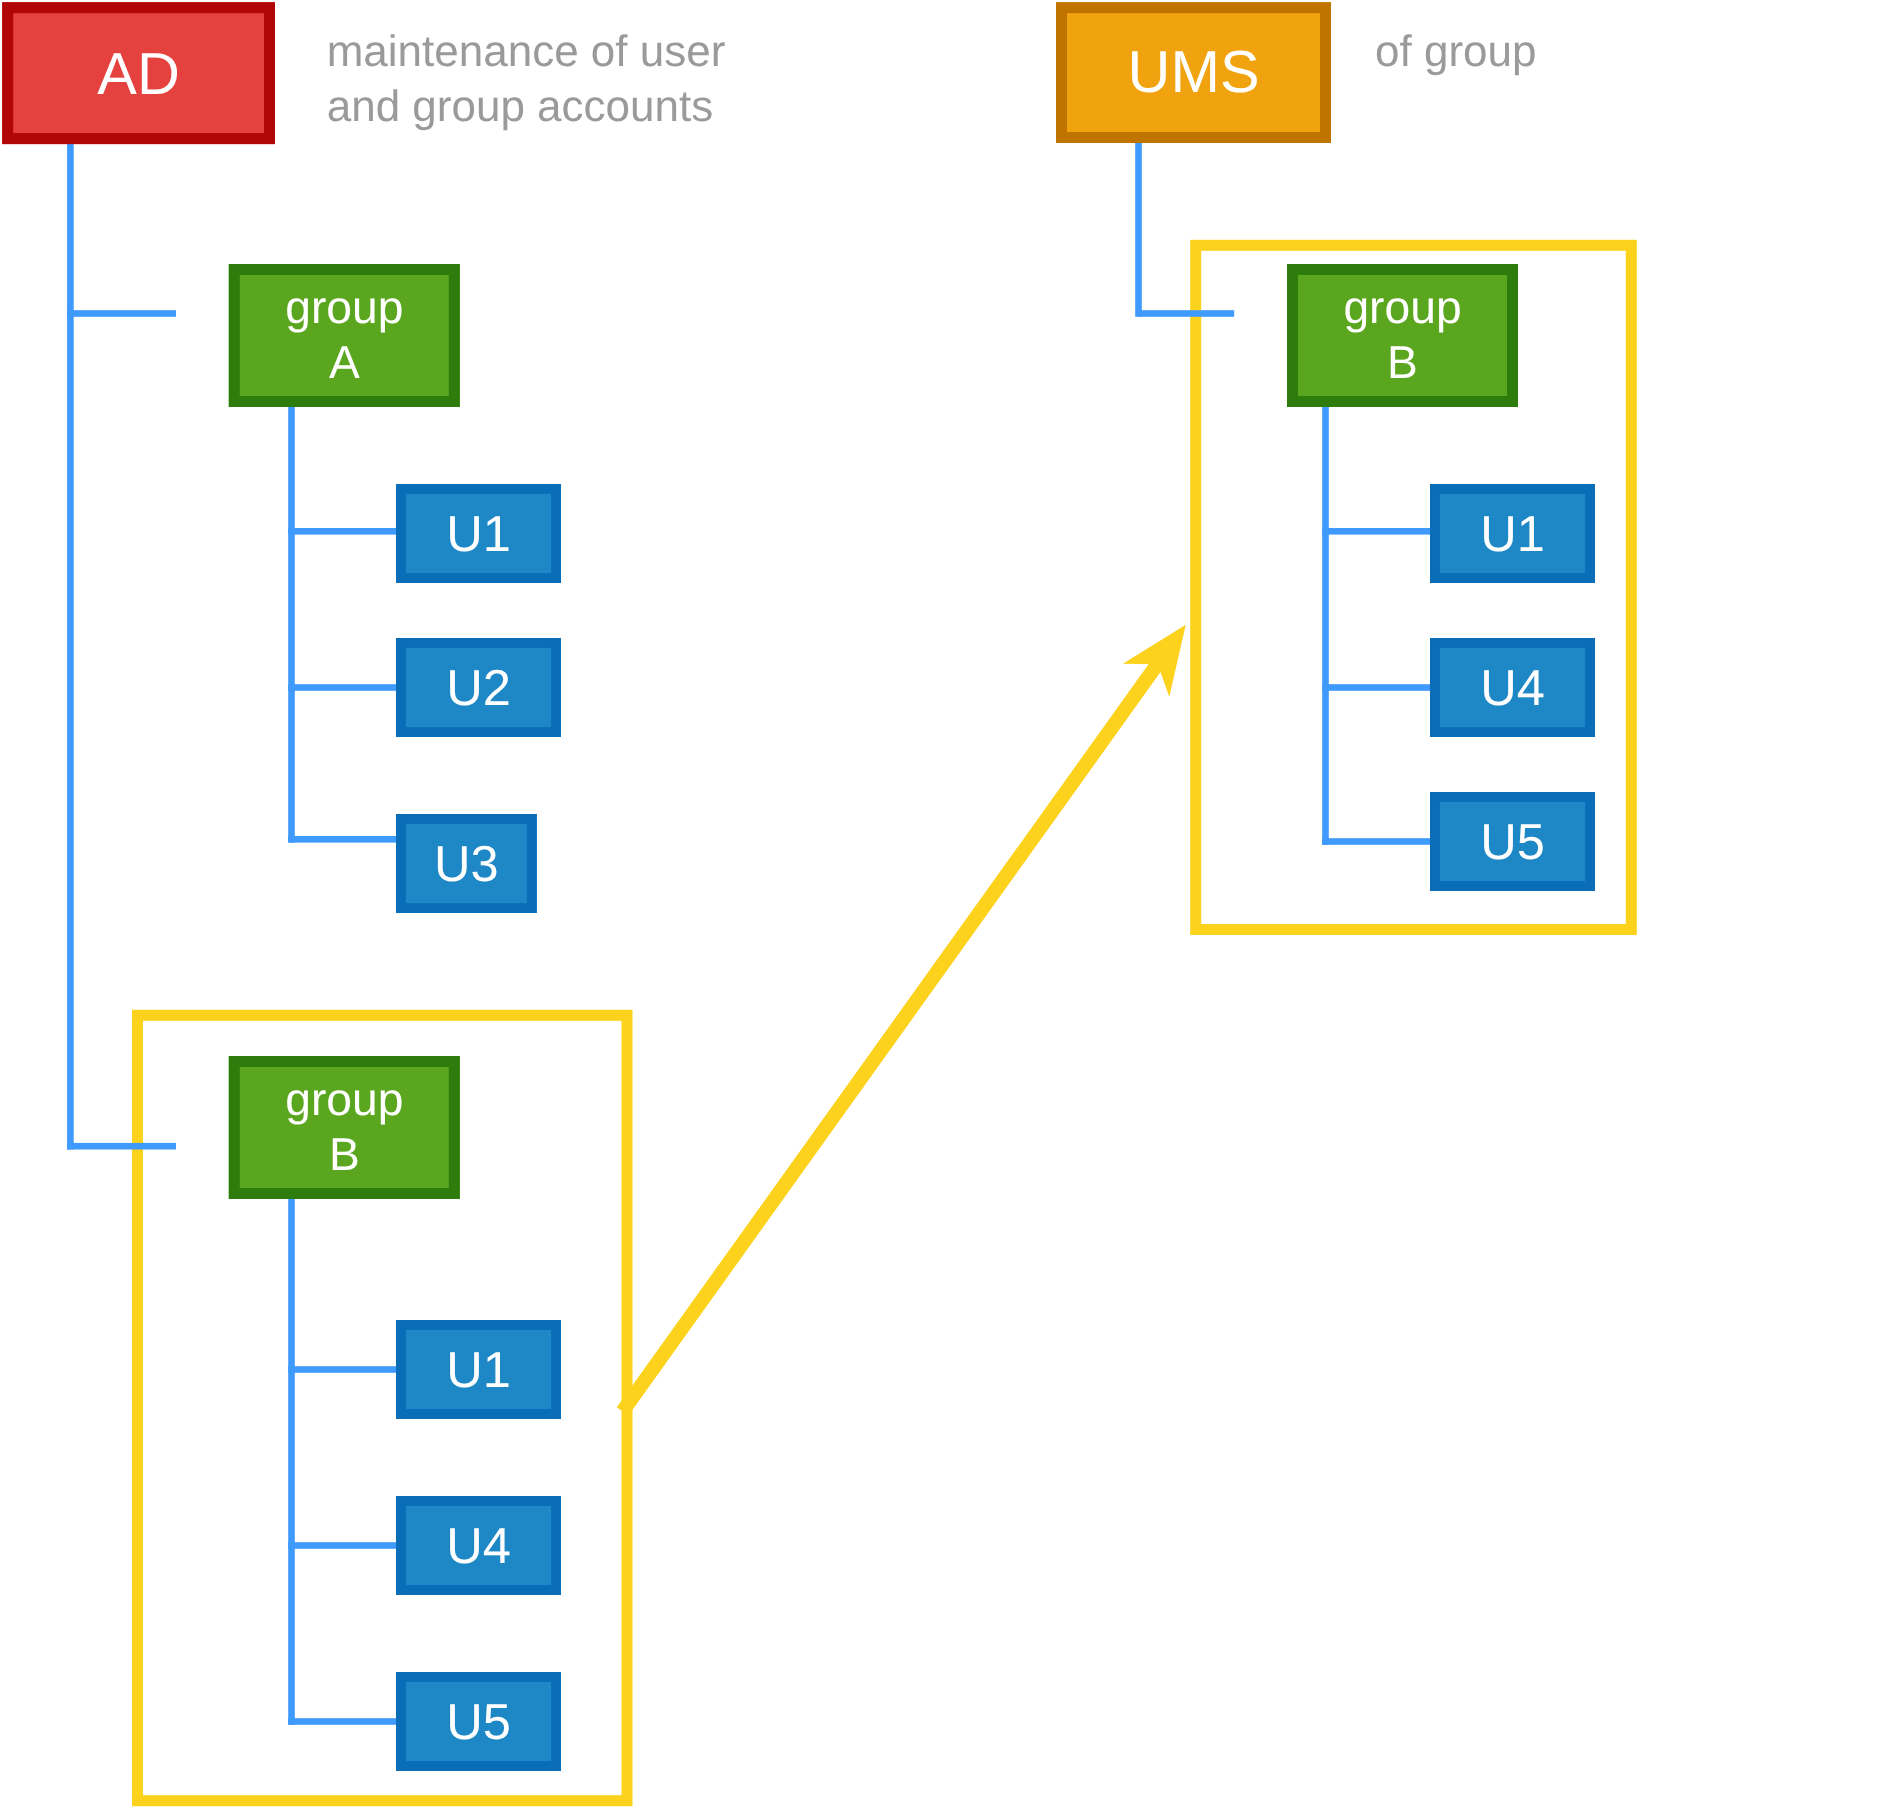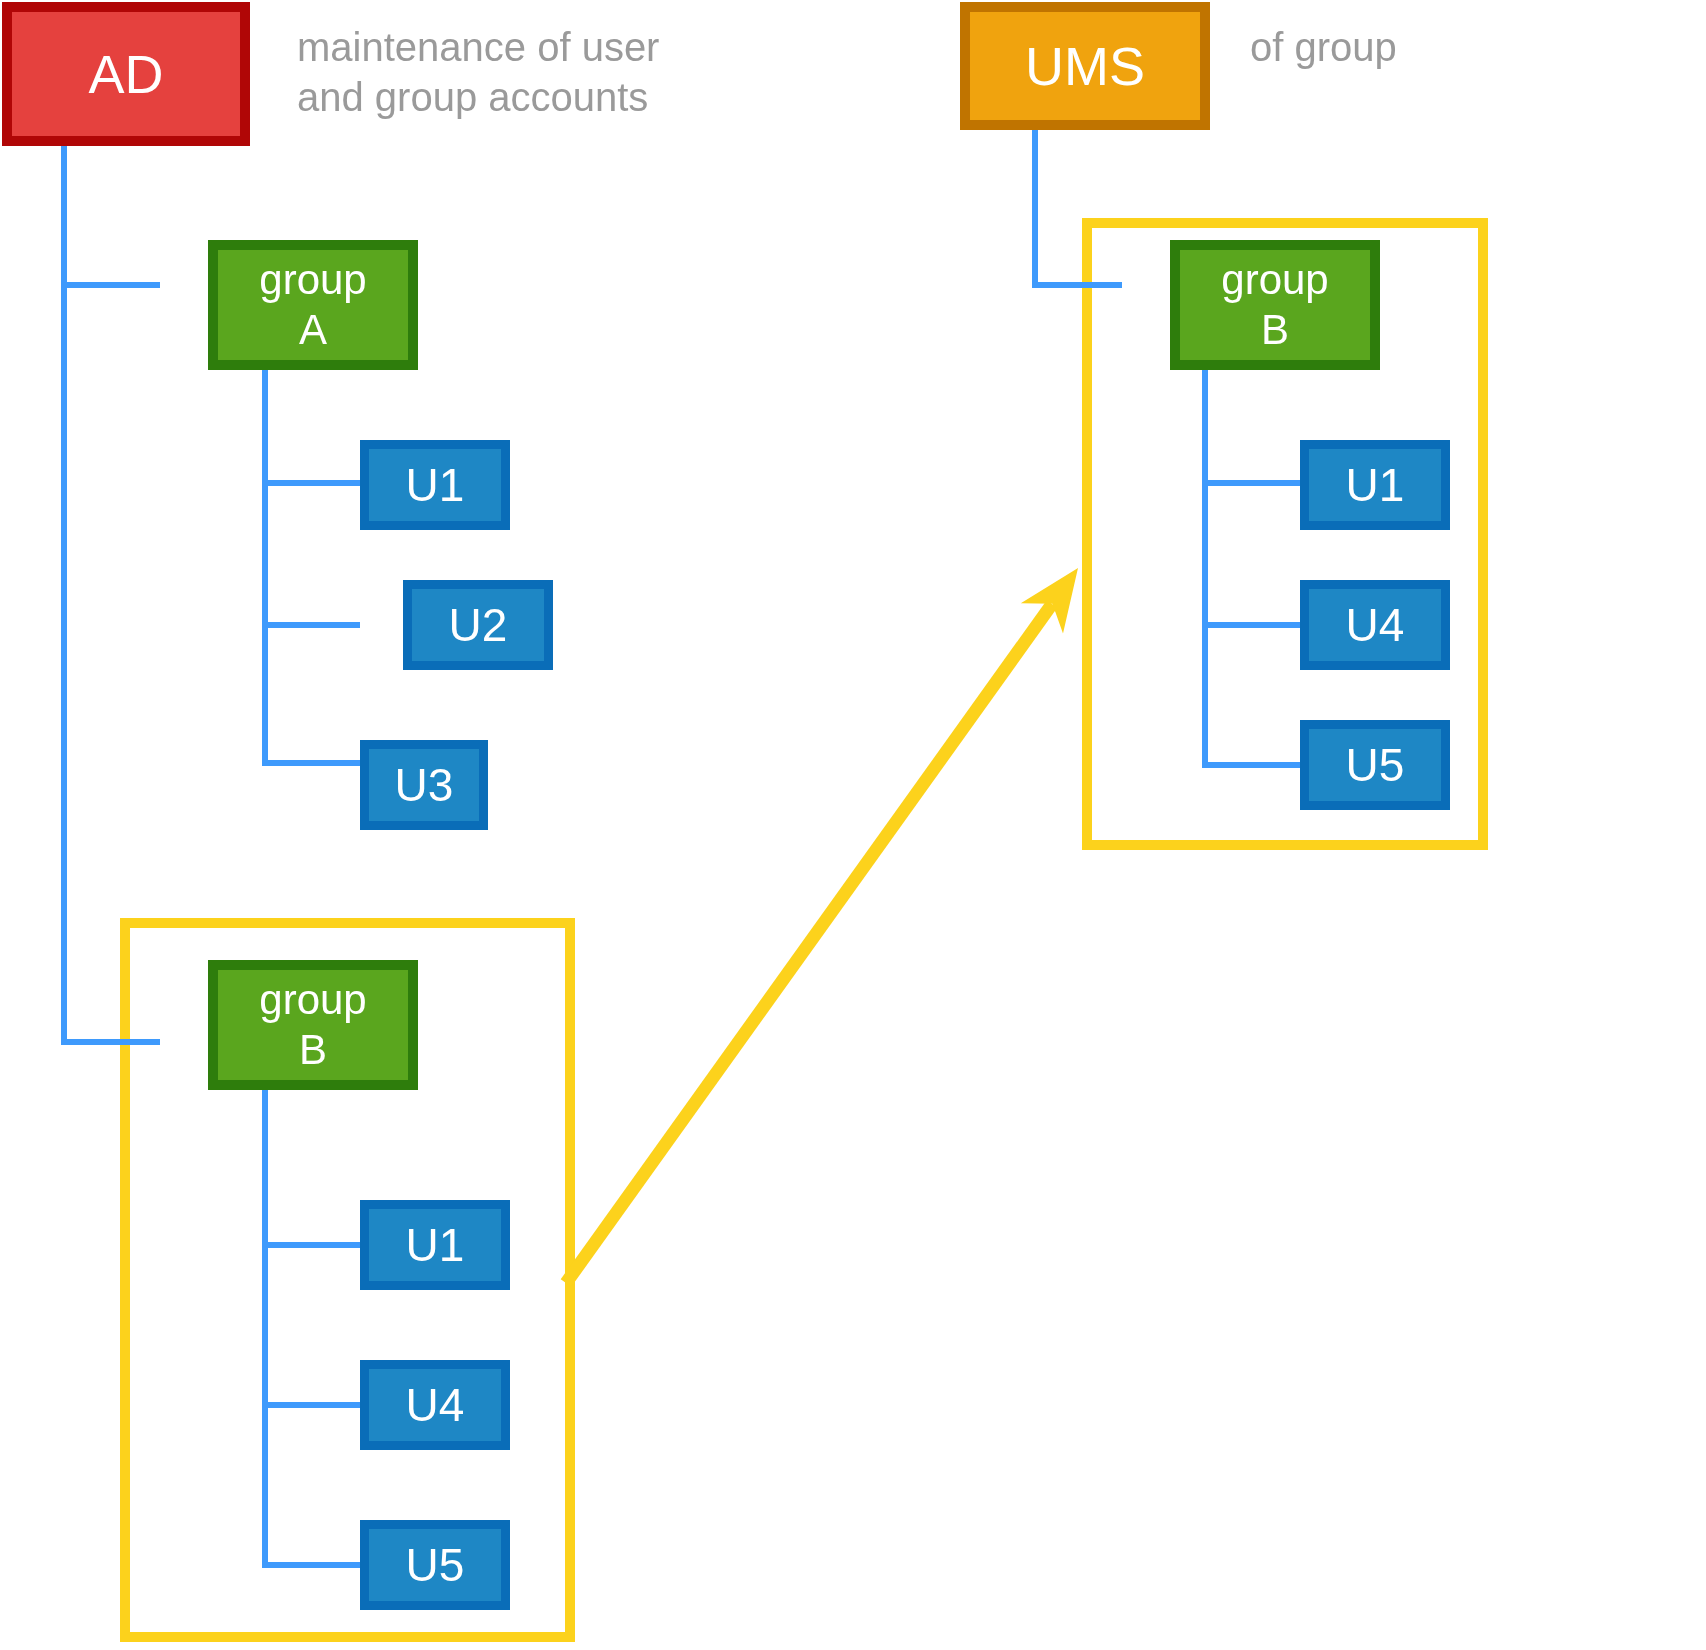--- a/index.html
+++ b/index.html
@@ -98,21 +98,21 @@
   <div class="line h" style="left:262px; top:1562px; width:98px;"></div>
 
   <div class="line v" style="left:1032px; top:130px; height:158px;"></div>
   <div class="line h" style="left:1035px; top:282px; width:87px;"></div>
 
   <div class="line v" style="left:1202px; top:370px; height:398px;"></div>
   <div class="line h" style="left:1202px; top:480px; width:98px;"></div>
   <div class="line h" style="left:1202px; top:622px; width:98px;"></div>
   <div class="line h" style="left:1202px; top:762px; width:98px;"></div>
 
-  <div class="box red" style="left:2px; top:2px; width:248px; height:144px;">
+  <div class="box red" style="left:2px; top:2px; width:248px; height:129px;">
     <span>AD</span>
   </div>
 
   <div class="box orange" style="left:960px; top:2px; width:250px; height:128px;">
     <span>UMS</span>
   </div>
 
   <div class="caption" style="left:297px; top:22px;">
     <span>maintenance of user</span>
     <span>and group accounts</span>
@@ -132,21 +132,21 @@
   </div>
 
   <div class="box green" style="left:1122px; top:240px; width:210px; height:130px;">
     <span>group</span>
     <span>B</span>
   </div>
 
   <div class="box blue" style="left:360px; top:440px; width:150px; height:90px;">
     <span>U1</span>
   </div>
-  <div class="box blue" style="left:360px; top:580px; width:150px; height:90px;margin-left:43px;">
+  <div class="box blue" style="left:360px; top:580px; width:150px; height:90px;">
     <span>U2</span>
   </div>
   <div class="box blue" style="left:360px; top:720px; width:128px; height:90px;margin-top:20px;">
     <span>U3</span>
   </div>
 
   <div class="box blue" style="left:360px; top:1200px; width:150px; height:90px;">
     <span>U1</span>
   </div>
   <div class="box blue" style="left:360px; top:1360px; width:150px; height:90px;">

